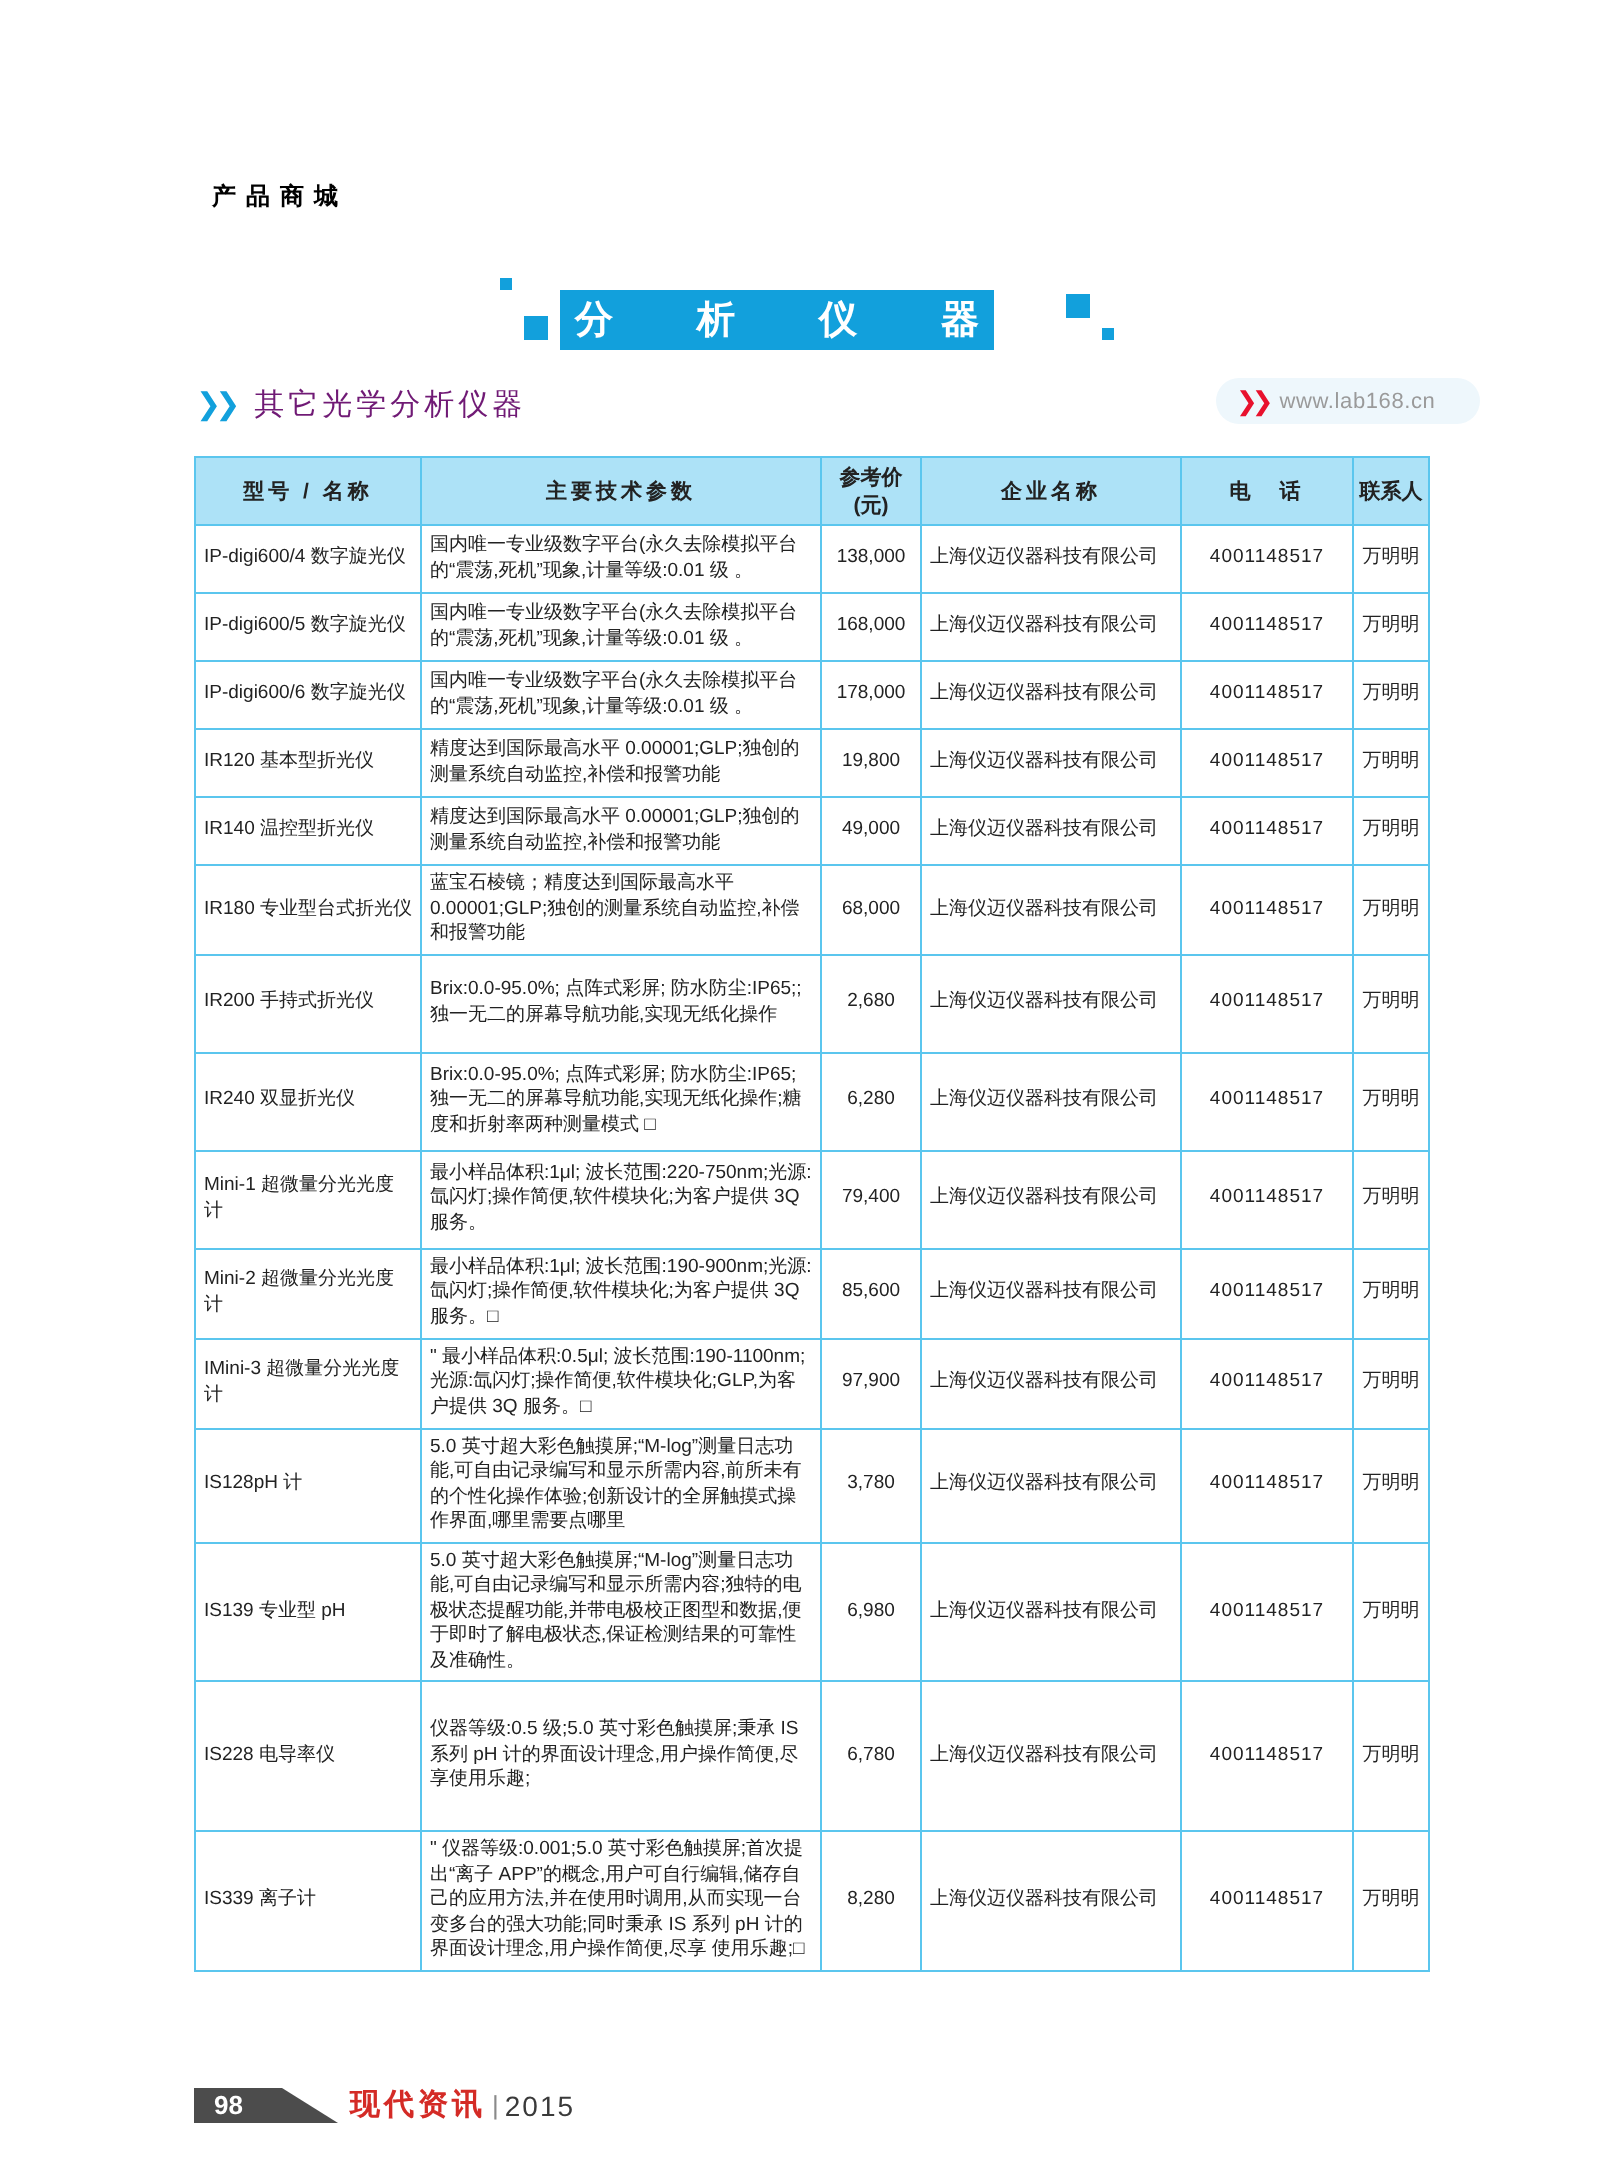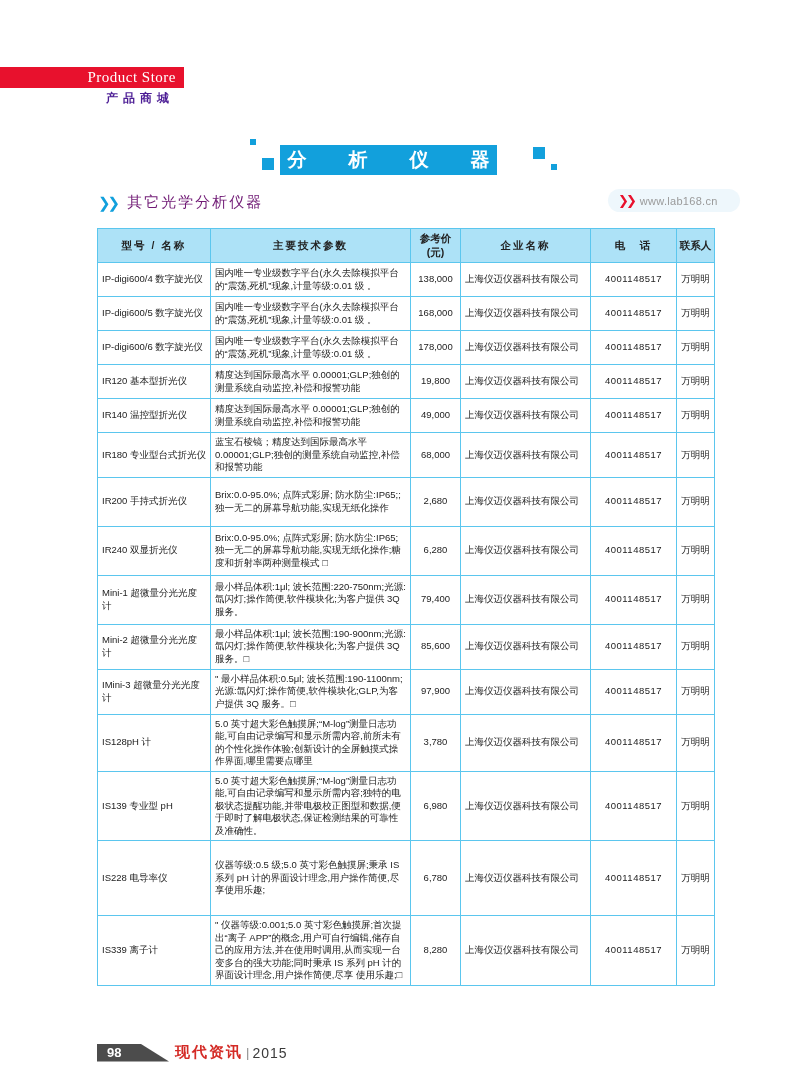--- a/index.html
+++ b/index.html
@@ -5,21 +5,21 @@
   html,body{margin:0;padding:0;background:#ffffff;}
   .page{
     position:relative;width:800px;height:1092px;margin:0 auto;background:#ffffff;
     font-family:"Liberation Sans","DejaVu Sans",sans-serif;color:#333;overflow:hidden;
   }
   
   .brand-bar{position:absolute;left:0;top:67px;width:184px;height:21px;background:#e8112d;
     display:flex;align-items:center;justify-content:flex-end;padding-right:8px;box-sizing:border-box;}
   .brand-bar span{color:#fff;font-family:"Liberation Serif","DejaVu Serif",serif;font-size:15px;letter-spacing:.5px;}
   .brand-cn{position:absolute;left:0;top:90px;width:184px;text-align:right;padding-right:10px;box-sizing:border-box;
-    font-size:12px;font-weight:bold;letter-spacing:5px;color:#4c1d95;}
+    font-size:12px;font-weight:bold;letter-spacing:5px;color:#000000;}
   
   .banner{position:absolute;left:280px;top:145px;width:217px;height:30px;background:#12a0dc;
     display:flex;align-items:center;justify-content:center;}
   .banner span{color:#fff;font-weight:bold;font-size:19px;letter-spacing:42px;text-indent:42px;white-space:nowrap;}
   .sq{position:absolute;background:#12a0dc;}
   .sq-l-small{left:250px;top:139px;width:6px;height:6px;}
   .sq-l-med{left:262px;top:158px;width:12px;height:12px;}
   .sq-r-med{left:533px;top:147px;width:12px;height:12px;}
   .sq-r-small{left:551px;top:164px;width:6px;height:6px;}
   
@@ -59,23 +59,20 @@
   .mag-name{margin-left:6px;color:#d42b26;font-family:"Liberation Serif","DejaVu Serif",serif;
     font-weight:bold;font-size:15px;letter-spacing:2px;}
   .mag-sep{margin:0 3px;color:#8a8a8a;font-size:13px;}
   .mag-year{color:#3a3a3a;font-size:14px;letter-spacing:1px;}
 </style>
 </head>
 <body>
 
 <div class="page">
 
-  <div class="brand-bar">
-    <span>Product Store</span>
-  </div>
   <div class="brand-cn">产品商城</div>
 
   <div class="sq sq-l-small"></div>
   <div class="sq sq-l-med"></div>
   <div class="banner">
     <span>分析仪器</span>
   </div>
   <div class="sq sq-r-med"></div>
   <div class="sq sq-r-small"></div>
 

